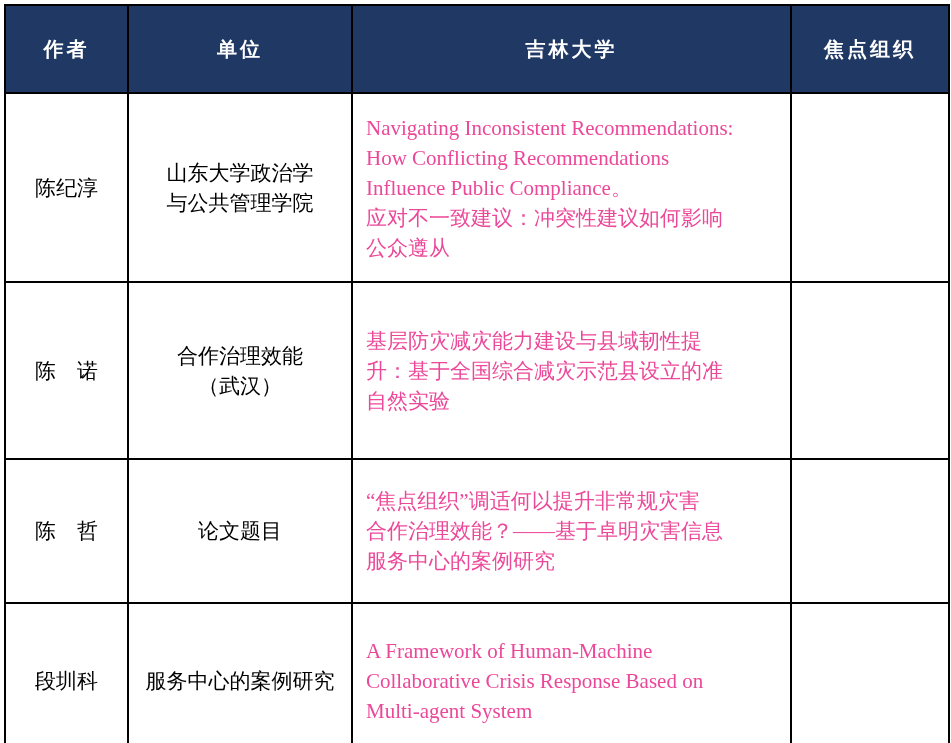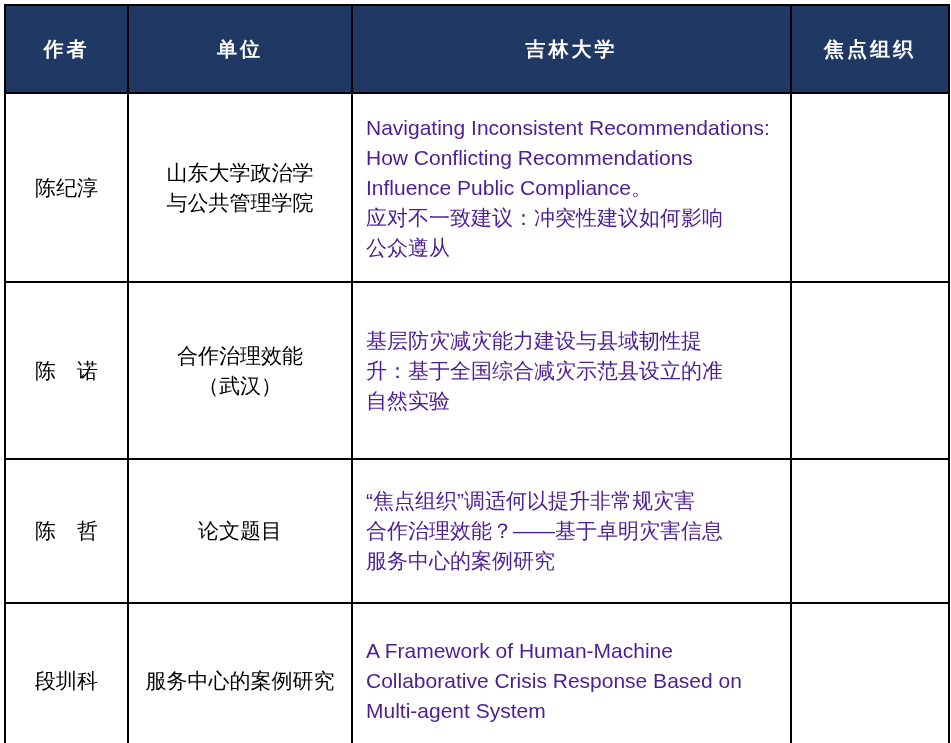--- a/index.html
+++ b/index.html
@@ -45,23 +45,23 @@
   }
   td.author-cell, td.inst-cell {
     font-family: "Liberation Sans", sans-serif;
     font-size: 21px;
     color: #000000;
     text-align: center;
     white-space: pre-line;
     line-height: 30px;
   }
   td.title-cell {
-    font-family: Liberation Sans, sans-serif;
+    font-family: Liberation Serif, serif;
     font-size: 21px;
-    color: #4c1d95;
+    color: #ec4899;
     text-align: left;
     padding: 4px 4px 4px 6px;
     white-space: pre-line;
     line-height: 30px;
   }
   td.accept-cell {
     font-family: "Liberation Sans", sans-serif;
     font-size: 21px;
     color: #000000;
     text-align: center;

